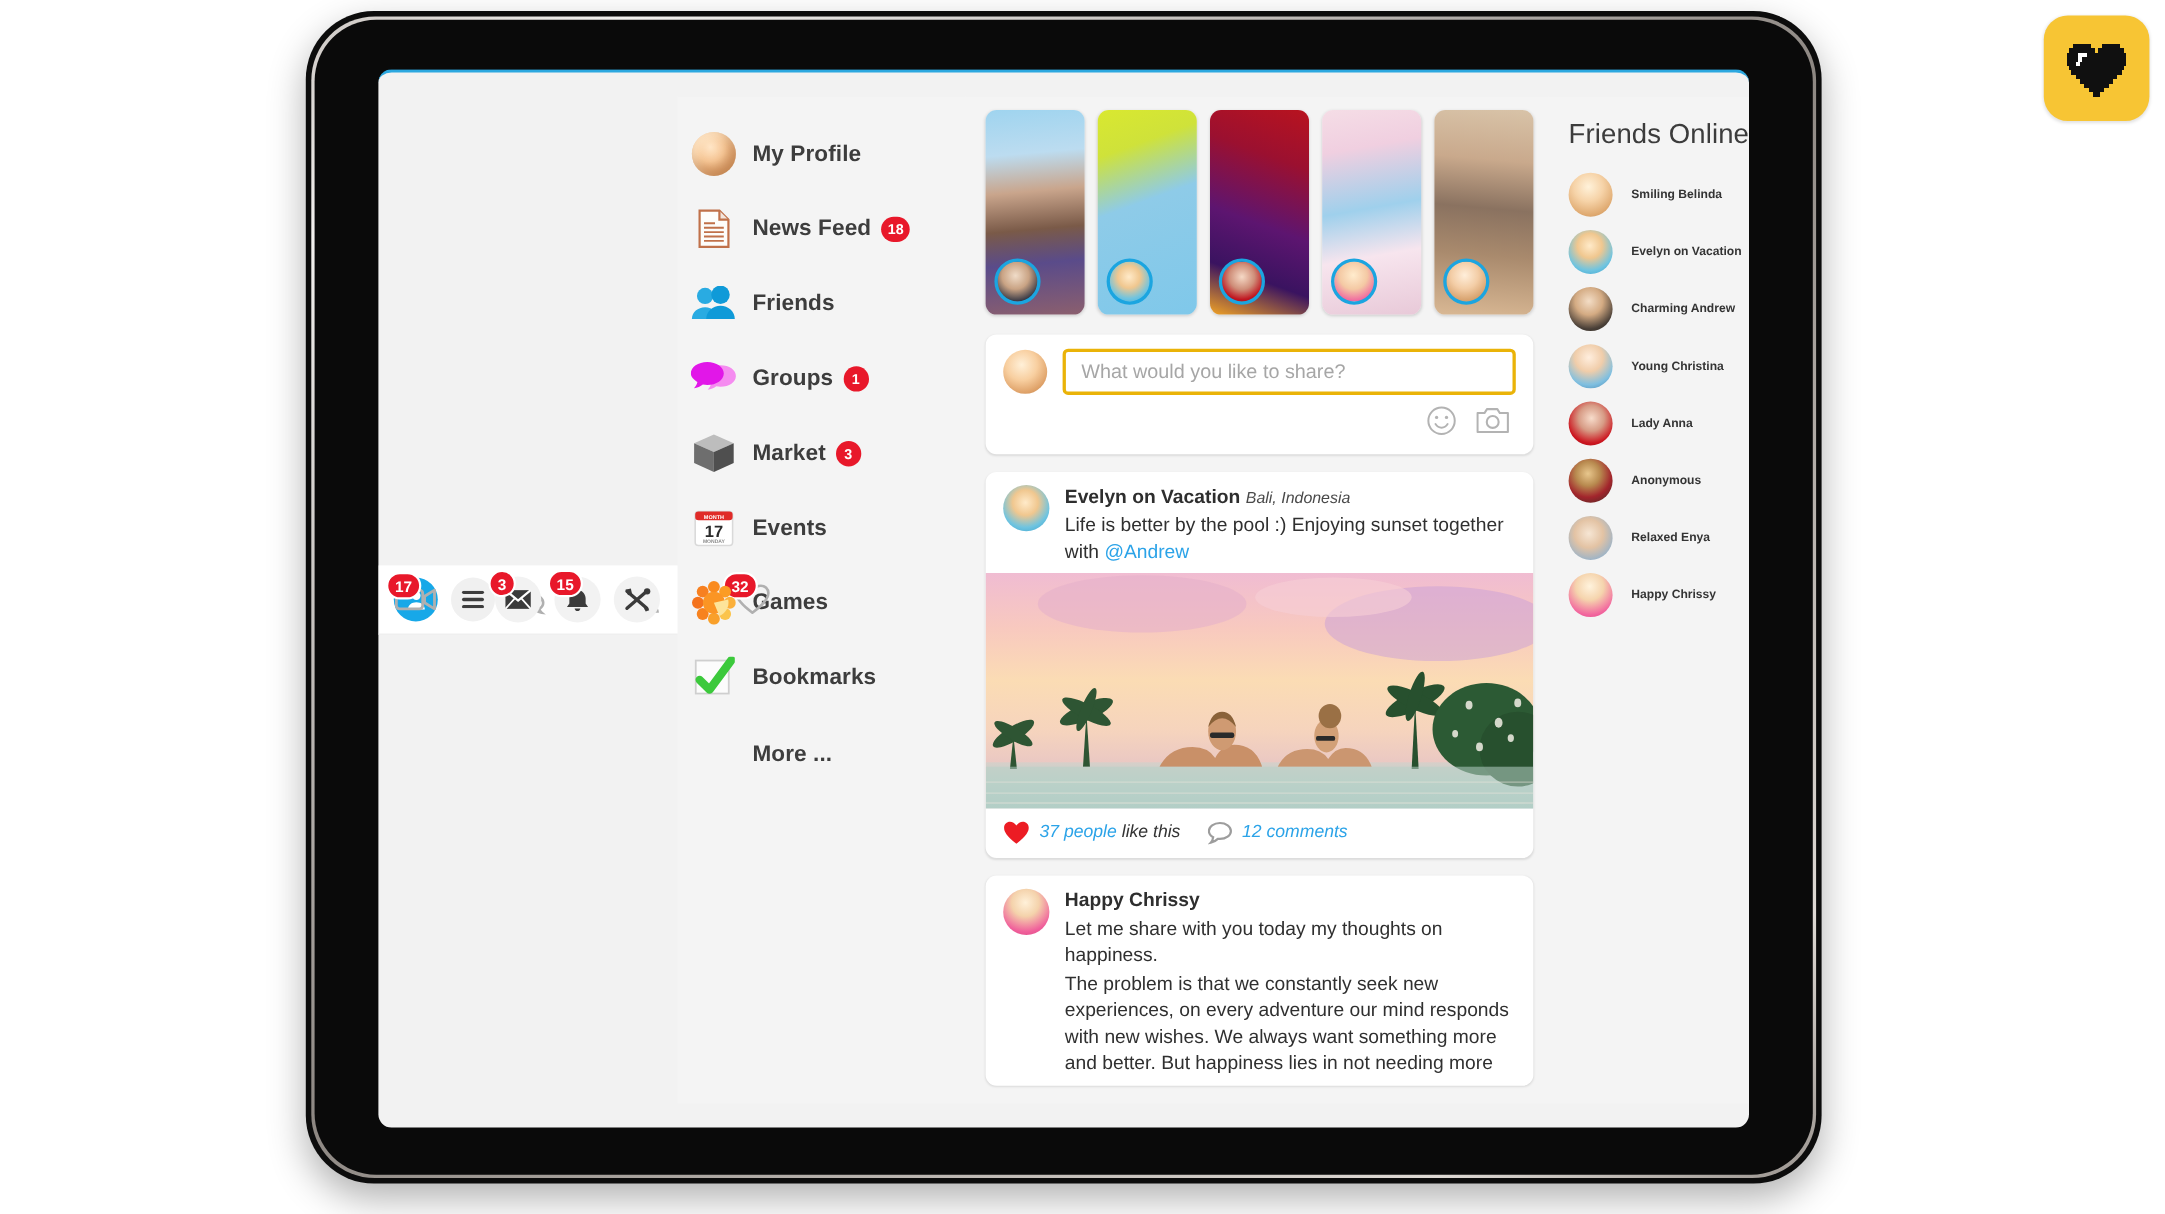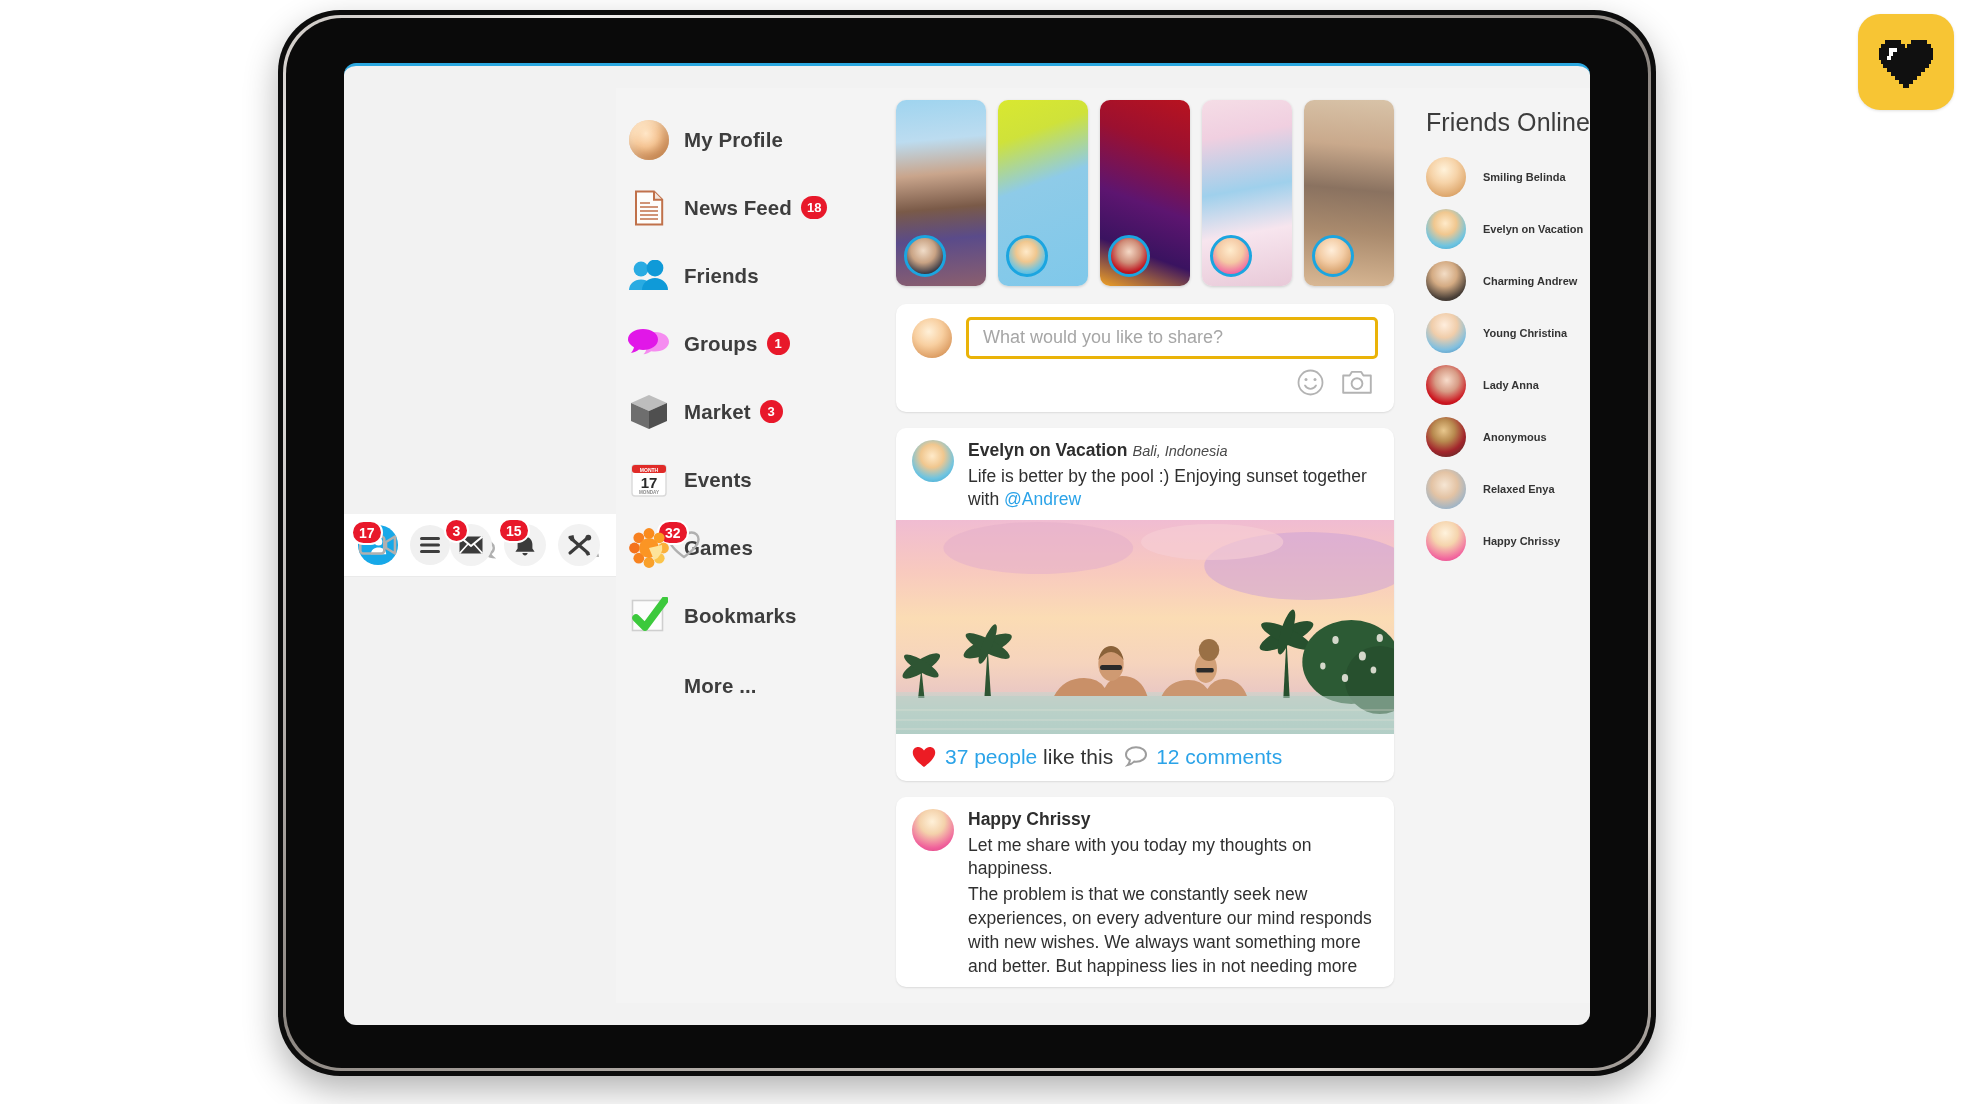--- a/index.html
+++ b/index.html
@@ -181,23 +181,23 @@
     margin-bottom: 16px; overflow: hidden;
   }
   .post-head { display: flex; gap: 14px; padding: 12px 16px 8px 16px; }
   .post-av { width: 42px; height: 42px; border-radius: 50%; flex: 0 0 42px; overflow: hidden; }
   .post-name { font-size: 17.5px; font-weight: bold; color: #2e2e2e; }
   .post-loc { font-size: 14.5px; color: #4a4a4a; font-weight: normal; margin-left: 5px; font-style: italic; }
   .post-text { font-size: 17.5px; color: #303030; margin-top: 4px; line-height: 1.34; }
   .mention { color: #2ba3e8; }
   .post-img { width: 100%; height: 214px; display: block; }
   .post-actions {
-    display: flex; align-items: center; gap: 12px;
+    display: flex; align-items: center; gap: 25px;
     padding: 11px 16px 12px 16px;
-    font-size: 21px; color: #333;
+    font-size: 16px; color: #333; font-style: italic;
   }
   .act { display: flex; align-items: center; gap: 9px; }
   .act-link { color: #2ba3e8; }
   .para { font-size: 17.5px; color: #303030; line-height: 1.37; margin-top: 3px; }
 
   
   .rail {
     width: 300px; flex: 0 0 300px;
     background: #f4f4f4;
     padding: 20px 0 0 18px;

